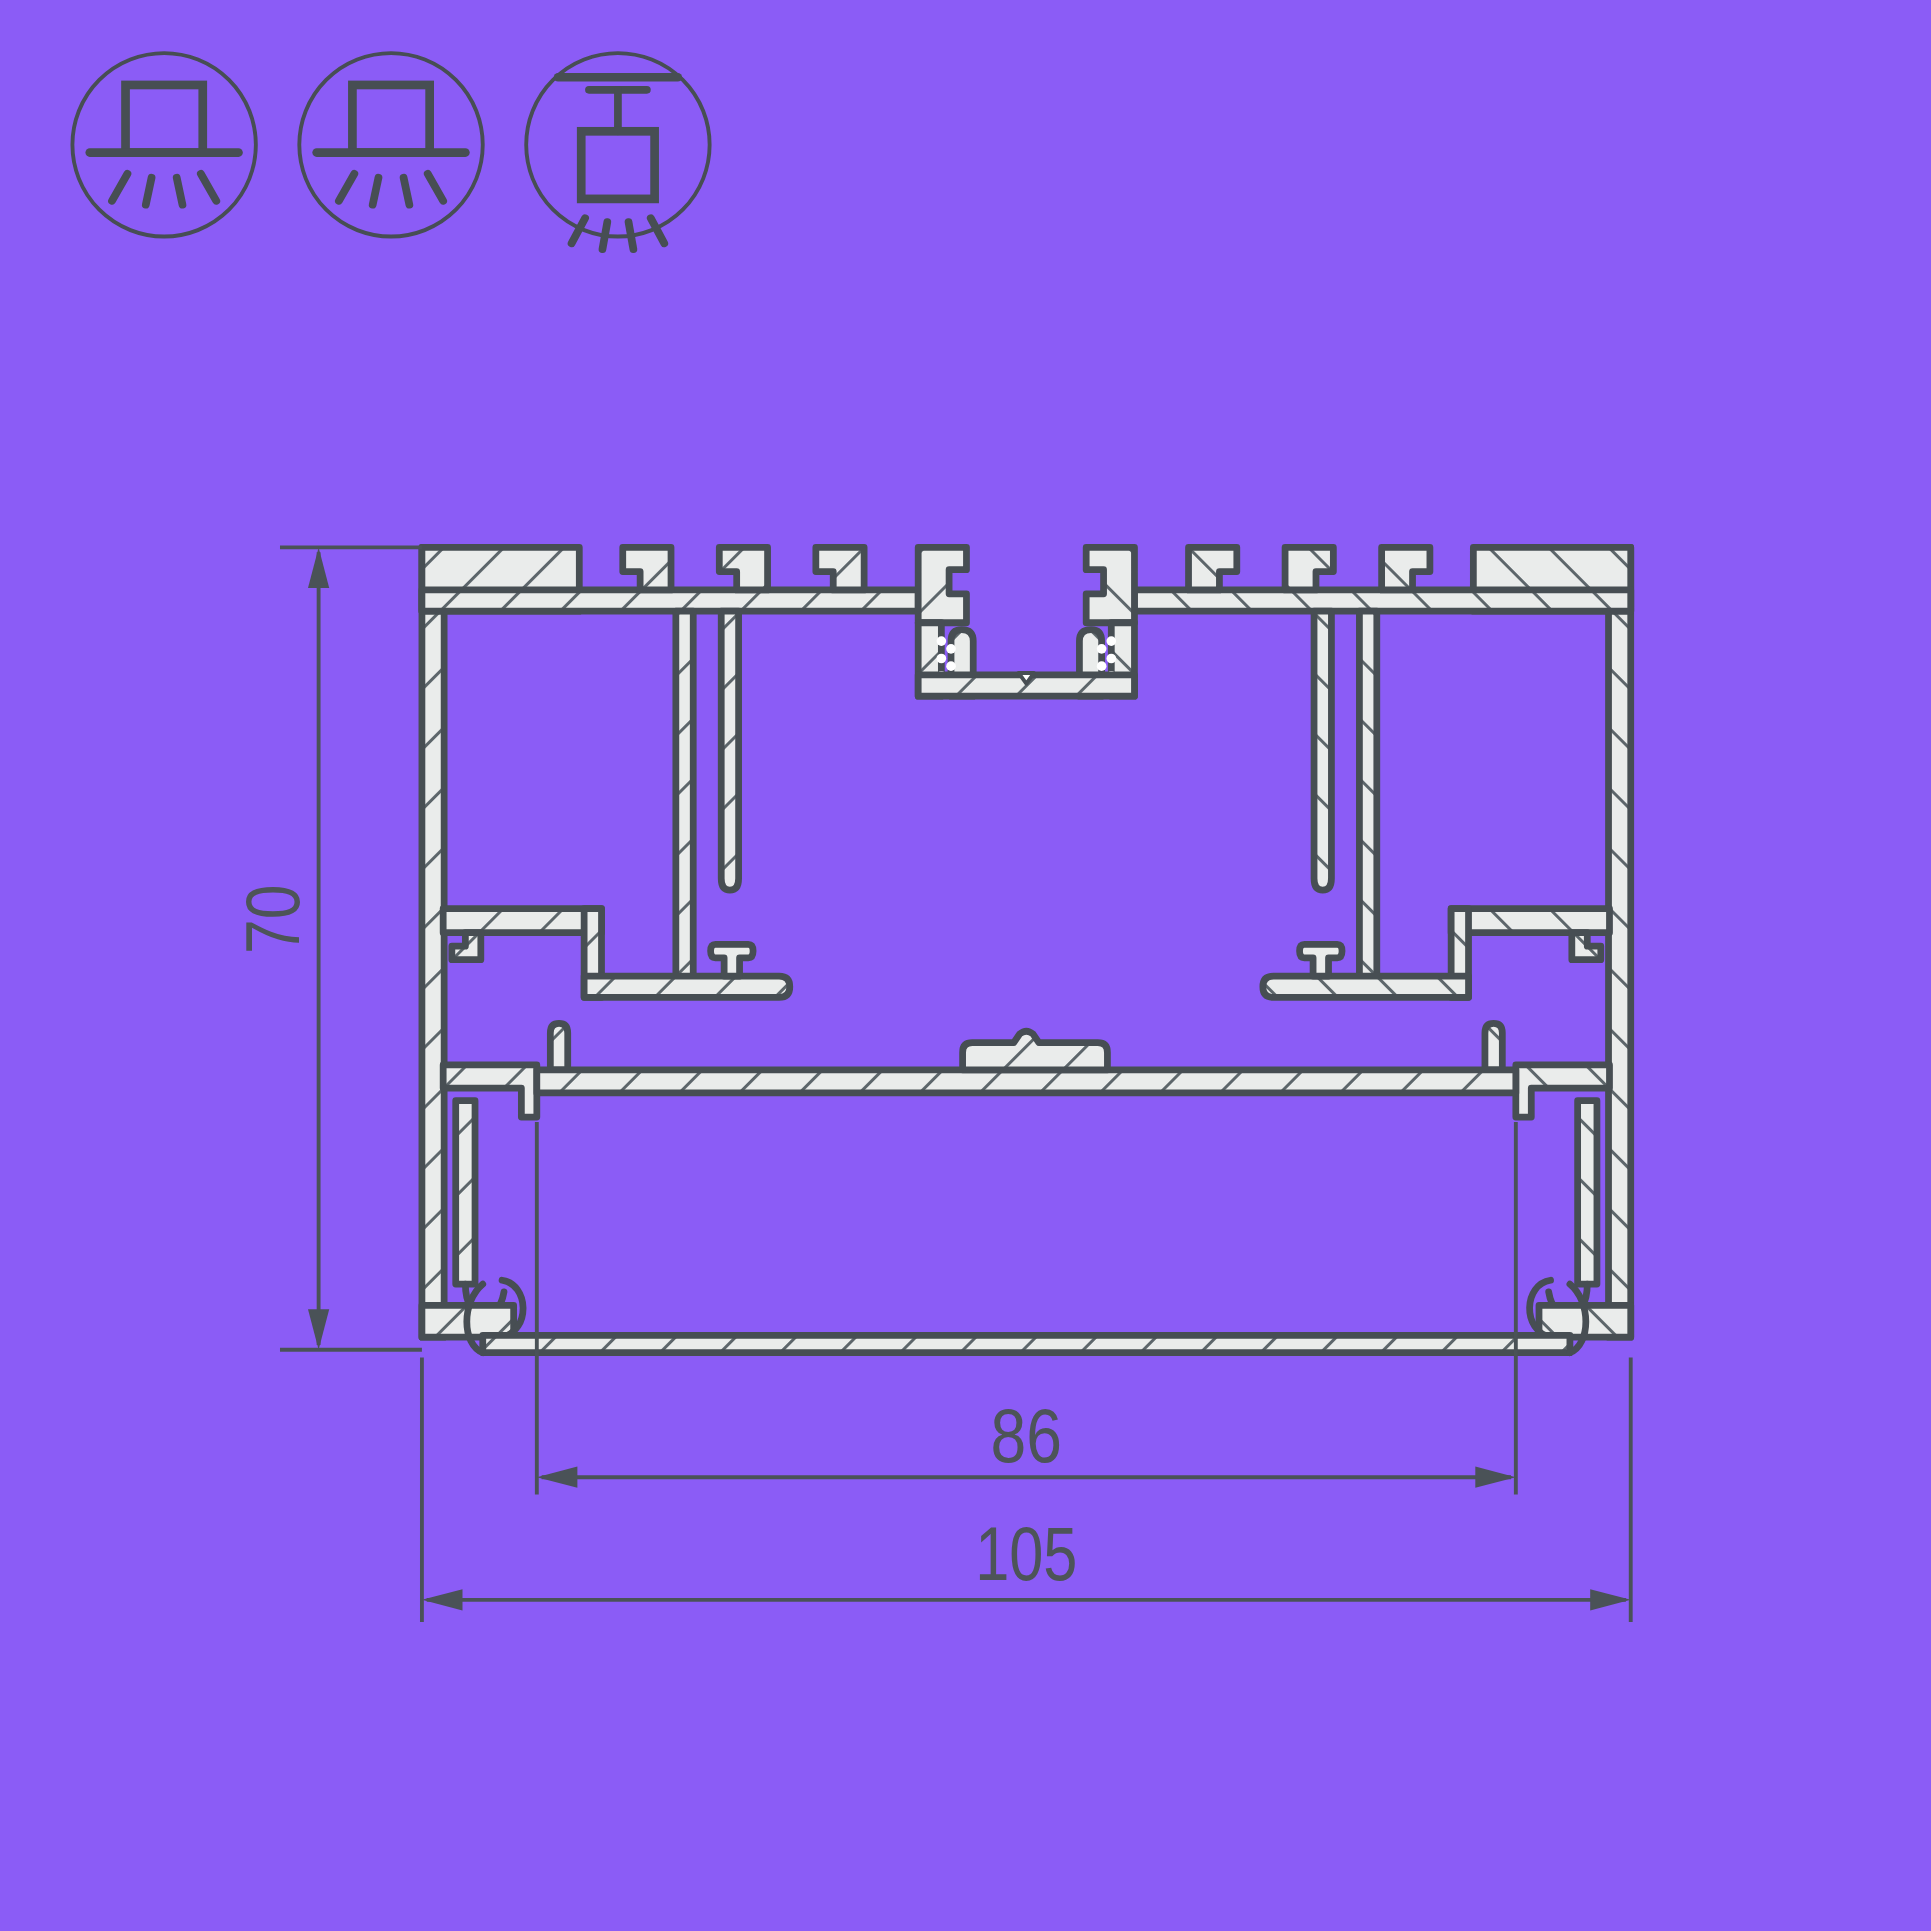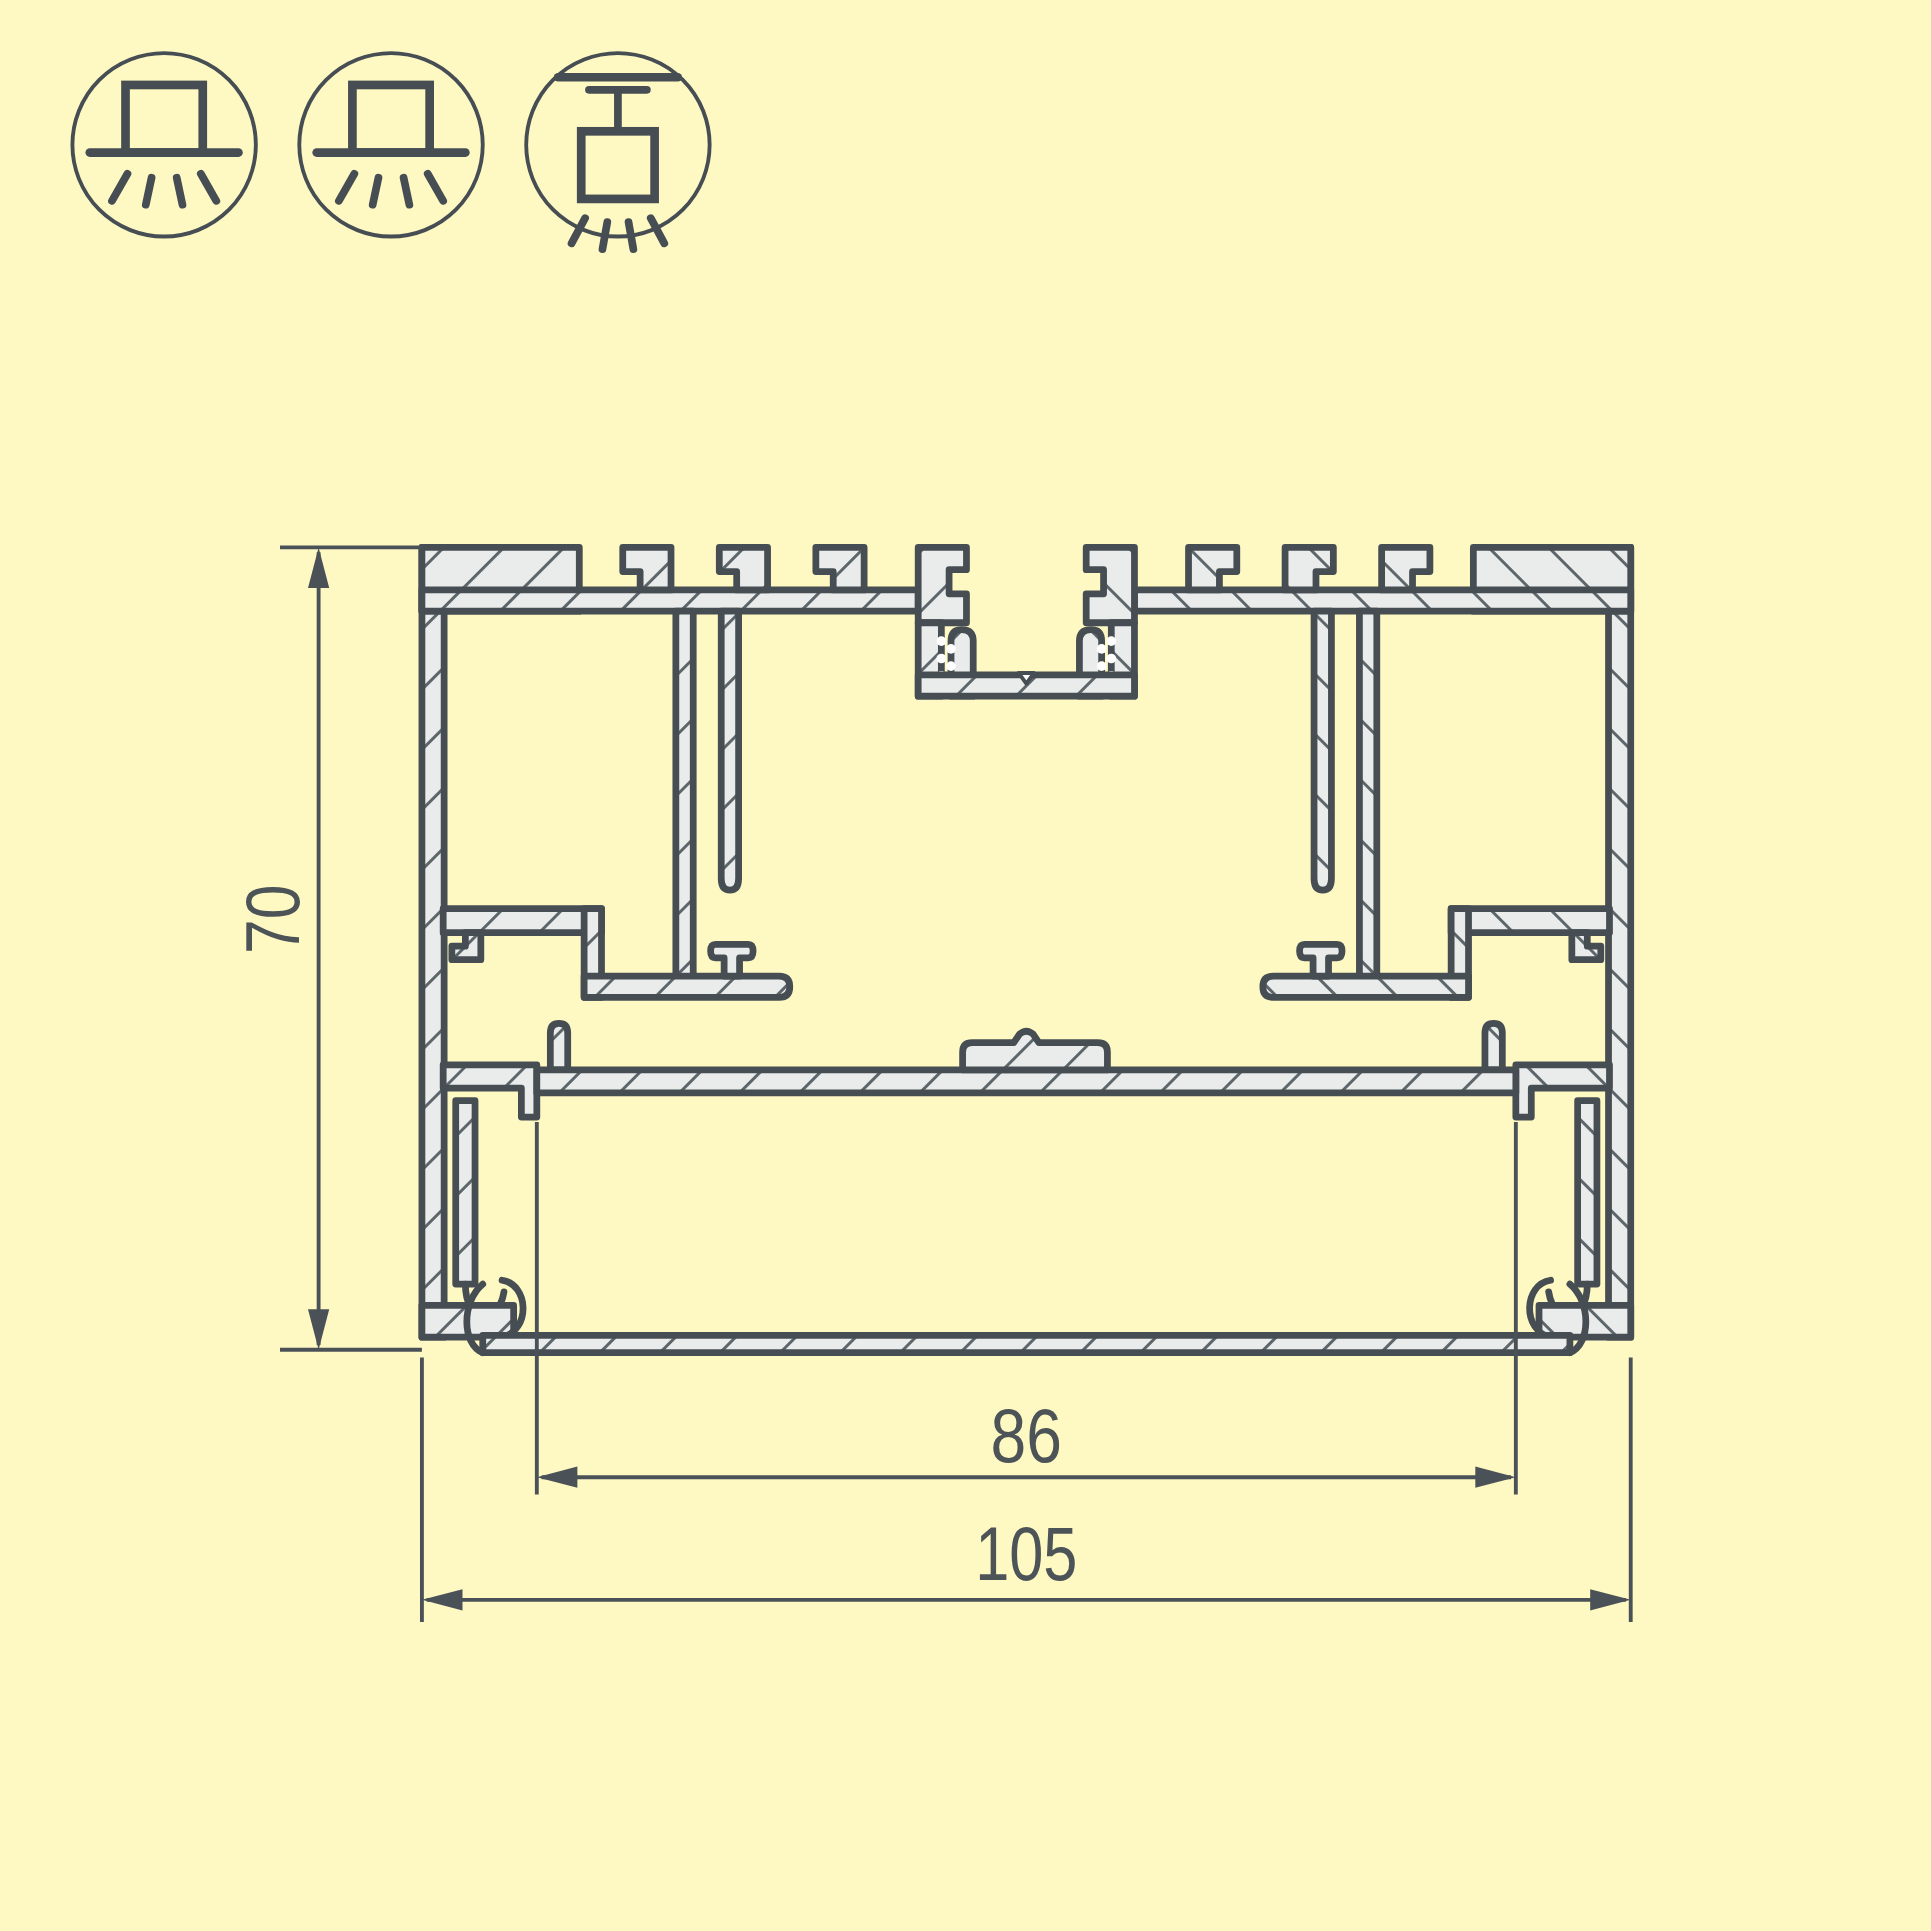--- a/index.html
+++ b/index.html
@@ -1,21 +1,21 @@
 <!DOCTYPE html>
 <html><head>
 <meta charset="utf-8">
 <style>
   :root{
     --line:#474e53;
     --metal:#eaeceb;
     --text:#4d5458;
   }
   html,body{margin:0;padding:0;background:#ffffff;}
-  #stage{width:1931px;height:1931px;position:relative;background:#fef9c3;overflow:hidden;}
+  #stage{width:1931px;height:1931px;position:relative;background:#8b5cf6;overflow:hidden;}
   svg{display:block;}
   .metal{fill:url(#hatch);stroke:var(--line);stroke-width:7;stroke-linejoin:round;}
   .curl{fill:none;stroke:var(--line);stroke-width:7;stroke-linecap:round;}
   .dim,.ext{fill:none;stroke:#4a5257;stroke-width:4;}
   .arrow{fill:#4a5257;stroke:none;}
   .dimtext{fill:var(--text);font-family:"Liberation Sans","DejaVu Sans",sans-serif;font-weight:400;font-size:78px;}
   .icon-stroke{fill:none;stroke:var(--line);stroke-linecap:round;}
   .serr{fill:#ffffff;stroke:none;}
   .nib{fill:#ffffff;stroke:var(--line);stroke-width:4;stroke-linejoin:round;}
 </style>

